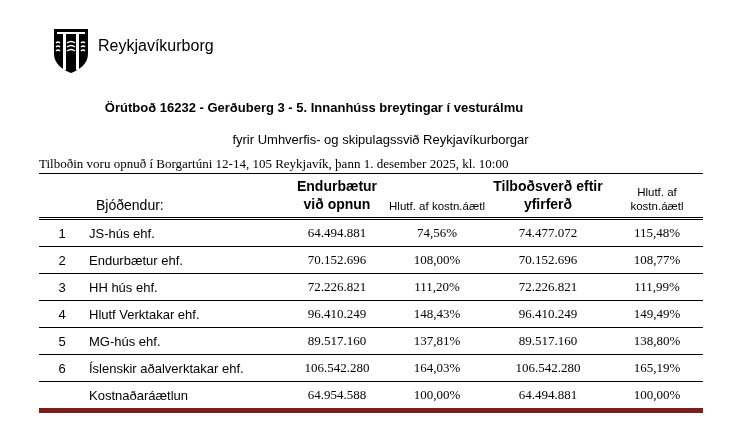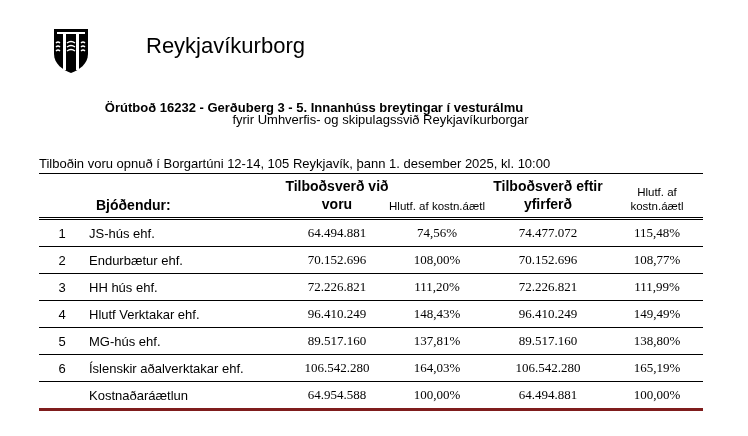--- a/index.html
+++ b/index.html
@@ -2,47 +2,47 @@
 <html><head>
   <meta charset="utf-8">
   <style>
     html, body { margin: 0; padding: 0; background: #ffffff; }
     body {
       width: 748px; height: 436px; position: relative; overflow: hidden;
       font-family: "Liberation Sans", sans-serif; color: #000;
     }
     .logo { position: absolute; left: 53px; top: 28px; width: 36px; height: 46px; }
     .org { position: absolute; left: 98px; top: 37px; }
-    .org-name { font-size: 22px; line-height: 18px; margin-left: 48px; }
+    .org-name { font-size: 16px; line-height: 18px; }
     .org-sub { font-size: 12.5px; line-height: 16px; }
     .title {
       position: absolute; left: 0; width: 628px; top: 100px; text-align: center;
       font-size: 13px; font-weight: bold; line-height: 15px; box-sizing: border-box;
     }
     .subtitle {
-      position: absolute; left: 0; width: 748px; top: 112px; text-align: center;
+      position: absolute; left: 0; width: 748px; top: 132px; text-align: center;
       font-size: 13px; line-height: 15px; padding-left: 13px; box-sizing: border-box;
     }
     .opened {
-      position: absolute; left: 39px; top: 156px; font-size: 13px; line-height: 15px;
+      position: absolute; left: 39px; top: 156px; font-size: 13px; line-height: 15px; font-family: Liberation Serif, serif;
     }
     .topline { position: absolute; left: 39px; width: 664px; top: 173px; height: 0; border-top: 1.5px solid #000; }
 
     table.bids {
       position: absolute; left: 39px; top: 175px; width: 664px;
       border-collapse: collapse; font-size: 13px;
     }
     table.bids th { font-weight: normal; vertical-align: bottom; padding: 2px 0 4px 0; }
     table.bids thead tr { border-bottom: 3px double #000; }
     table.bids th.big { font-weight: bold; font-size: 14px; line-height: 18px; }
     table.bids th.small { font-size: 11.5px; line-height: 14px; }
-    table.bids th.bjod { font-weight: bold; font-size: 14px; text-align: left; padding-left: 57px; }
+    table.bids th.bjod { font-weight: normal; font-size: 14px; text-align: left; padding-left: 57px; }
     table.bids td { height: 26px; padding: 0; vertical-align: middle; }
     table.bids tbody tr { border-bottom: 1.5px solid #000; }
-    table.bids tbody tr.last { border-bottom: 3px solid #7f1d1d; margin-top: 27px; }
+    table.bids tbody tr.last { border-bottom: 5px solid #7f1d1d; margin-top: 27px; }
     td.num { text-align: center; width: 46px; }
     td.name { text-align: left; padding-left: 4px !important; }
     td.c { text-align: center; font-family: Liberation Serif, serif; }
     col.c1 { width: 46px; } col.c2 { width: 200px; } col.c3 { width: 104px; }
     col.c4 { width: 96px; } col.c5 { width: 126px; } col.c6 { width: 92px; }
   </style>
 </head>
 <body>
 
 <svg class="logo" viewBox="0 0 36 46">
@@ -72,21 +72,21 @@
       <col class="c1">
       <col class="c2">
       <col class="c3">
       <col class="c4">
       <col class="c5">
       <col class="c6">
     </colgroup>
   <thead>
     <tr>
       <th class="bjod" colspan="2">Bjóðendur:</th>
-      <th class="big">Tilboðsverð við voru</th>
+      <th class="big">Endurbætur við opnun</th>
       <th class="small">Hlutf. af kostn.áætl</th>
       <th class="big">Tilboðsverð eftir yfirferð</th>
       <th class="small">Hlutf. af kostn.áætl</th>
     </tr>
   </thead>
   <tbody>
     <tr>
       <td class="num">1</td>
       <td class="name">JS-hús ehf.</td>
       <td class="c">64.494.881</td>

